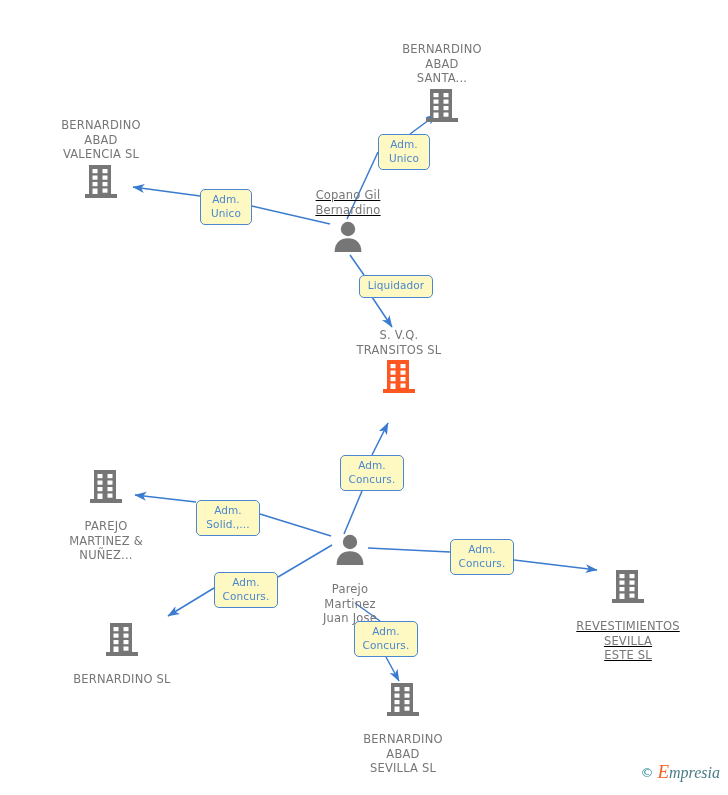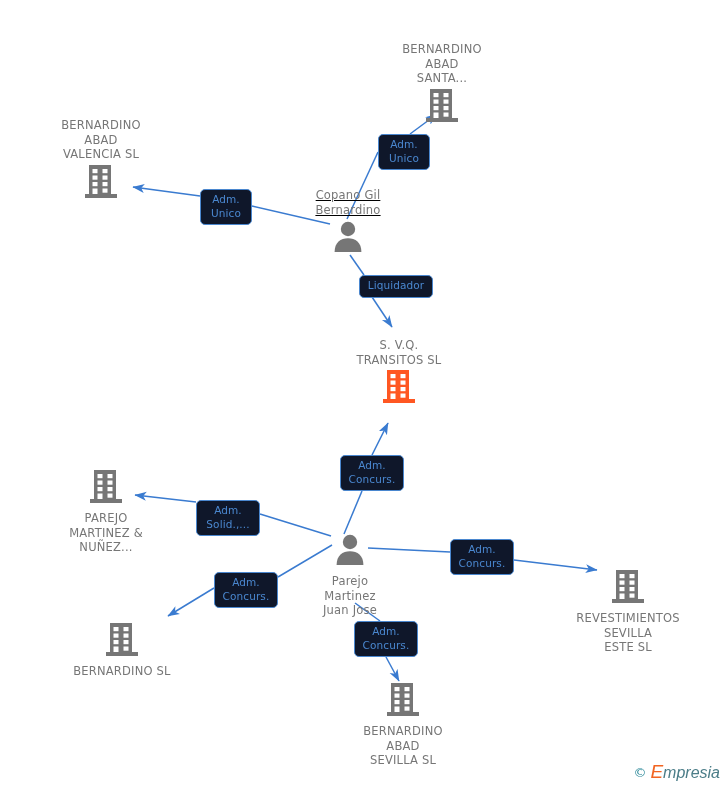--- a/index.html
+++ b/index.html
@@ -11,38 +11,38 @@
   .edges{position:absolute;left:0;top:0;width:728px;height:795px;pointer-events:none;}
 
   
   .node{position:absolute;width:150px;margin-left:-75px;text-align:center;}
   .node .glyph{display:block;margin:0 auto;}
   .node .cap{
     display:block;color:#767676;font-size:11.5px;line-height:14.5px;
     letter-spacing:.2px;white-space:pre-line;
   }
   .node.above .cap{margin-bottom:2px;}
-  .node.below .cap{margin-top:2px;}
+  .node.below .cap{margin-top:10px;}
 
   
   .chip{
     position:absolute;box-sizing:border-box;
-    background:#0f172a;border:1px solid #4a87cf;border-radius:5px;
+    background:#fef9c3;border:1px solid #4a87cf;border-radius:5px;
     color:#4a87cf;font-size:10.5px;line-height:13.5px;
     text-align:center;padding:3px 5px 4px;white-space:pre-line;
     letter-spacing:.1px;
   }
 
   
   #watermark{
     position:absolute;right:8px;bottom:6px;
     display:flex;align-items:center;gap:4px;
   }
   #watermark .c{color:#2e8a9a;font-size:13px;}
-  #watermark .wm{font-family:Liberation Sans, sans-serif;font-style:italic;font-size:16px;color:#4b7d88;}
+  #watermark .wm{font-family:Liberation Serif, serif;font-style:italic;font-size:16px;color:#4b7d88;}
   #watermark .wm .e{color:#f26522;font-size:19px;}
 </style>
 </head>
 <body>
 
 <div id="canvas">
 
   <svg class="edges" viewBox="0 0 728 795" width="728" height="795">
     <defs>
       <marker id="ah" markerWidth="9" markerHeight="9" refX="7.6" refY="3.2" orient="auto" markerUnits="strokeWidth">
@@ -113,21 +113,21 @@
           </svg></span>
       </div>
       <div class="node above" style="left: 348px; top: 188px; text-decoration: underline;">
         <span class="cap">Copano Gil
 Bernardino</span>
         <span class="glyph"><svg width="34" height="36" viewBox="0 0 34 36">
             <circle cx="17" cy="10" r="7.2" fill="#767676"></circle>
             <path d="M3.6,33 C3.6,23.2 9.6,19.2 17,19.2 C24.4,19.2 30.4,23.2 30.4,33 Z" fill="#767676"></path>
           </svg></span>
       </div>
-      <div class="node above" style="left: 399px; top: 338px;">
+      <div class="node above" style="left: 399px; top: 328px;">
         <span class="cap" style="color: rgb(118, 118, 118);">S. V.Q.
 TRANSITOS SL</span>
         <span class="glyph"><svg width="34" height="36" viewBox="0 0 34 36">
             <rect x="5" y="1" width="22" height="29" fill="#ff5722"></rect>
             <rect x="1" y="30" width="32" height="4" fill="#ff5722"></rect>
             <rect x="8.5" y="5" width="5" height="4.2" fill="#fff"></rect>
             <rect x="18.5" y="5" width="5" height="4.2" fill="#fff"></rect>
             <rect x="8.5" y="11.5" width="5" height="4.2" fill="#fff"></rect>
             <rect x="18.5" y="11.5" width="5" height="4.2" fill="#fff"></rect>
             <rect x="8.5" y="18" width="5" height="4.2" fill="#fff"></rect>
@@ -155,21 +155,21 @@
       </div>
       <div class="node below" style="left: 350px; top: 532px;">
         <span class="glyph"><svg width="34" height="36" viewBox="0 0 34 36">
             <circle cx="17" cy="10" r="7.2" fill="#767676"></circle>
             <path d="M3.6,33 C3.6,23.2 9.6,19.2 17,19.2 C24.4,19.2 30.4,23.2 30.4,33 Z" fill="#767676"></path>
           </svg></span>
         <span class="cap">Parejo
 Martinez
 Juan Jose</span>
       </div>
-      <div class="node below" style="left: 628px; top: 569px;">
+      <div class="node below" style="left: 628px; top: 569px; text-decoration: underline;">
         <span class="glyph"><svg width="34" height="36" viewBox="0 0 34 36">
             <rect x="5" y="1" width="22" height="29" fill="#767676"></rect>
             <rect x="1" y="30" width="32" height="4" fill="#767676"></rect>
             <rect x="8.5" y="5" width="5" height="4.2" fill="#fff"></rect>
             <rect x="18.5" y="5" width="5" height="4.2" fill="#fff"></rect>
             <rect x="8.5" y="11.5" width="5" height="4.2" fill="#fff"></rect>
             <rect x="18.5" y="11.5" width="5" height="4.2" fill="#fff"></rect>
             <rect x="8.5" y="18" width="5" height="4.2" fill="#fff"></rect>
             <rect x="18.5" y="18" width="5" height="4.2" fill="#fff"></rect>
             <rect x="8.5" y="24.5" width="5" height="5.5" fill="#fff"></rect>

